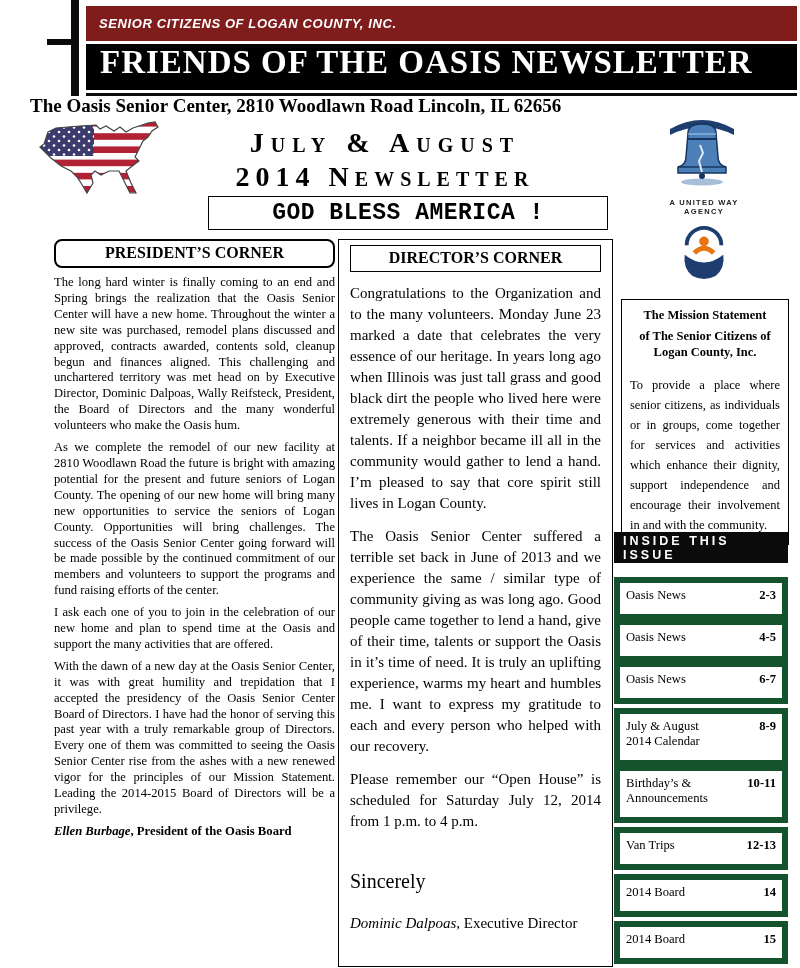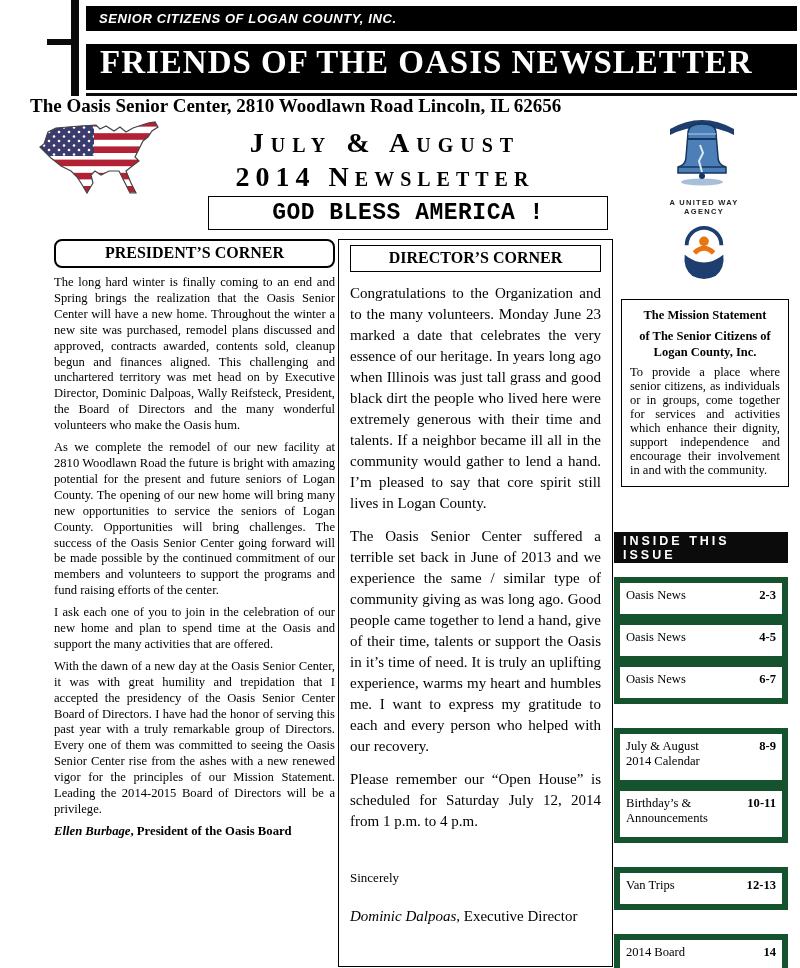--- a/index.html
+++ b/index.html
@@ -5,21 +5,21 @@
   html,body { margin:0; padding:0; background:#ffffff; }
   .page {
     position:relative; width:800px; height:968px; background:#fff;
     font-family:"Liberation Serif", serif; color:#000; overflow:hidden;
   }
 
   
   .vbar  { position:absolute; left:71px; top:0; width:8px; height:96px; background:#0b0b0b; }
   .hbar  { position:absolute; left:47px; top:39px; width:26px; height:6px; background:#0b0b0b; }
   .topbar1 {
-    position:absolute; left:86px; right:3px; top:6px; height:25px; background:#000000;
+    position:absolute; left:86px; right:3px; top:6px; height:35px; background:#7f1d1d;
     color:#fff; display:flex; align-items:center; padding-left:13px;
     font-family:"Liberation Sans", sans-serif; font-style:italic; font-weight:bold;
     font-size:13px; letter-spacing:0.6px;
   }
   .topbar2 {
     position:absolute; left:86px; right:3px; top:44px; height:46px; background:#000000;
     color:#fff; display:flex; align-items:flex-start; padding-left:14px;
     font-weight:bold; font-size:33px; letter-spacing:1px;
   }
   .underbar { position:absolute; left:86px; right:3px; top:93px; height:3px; background:#0b0b0b; }
@@ -62,48 +62,48 @@
   .col-left p { margin:0 0 6px; text-align:justify; font-size:12.6px; line-height:15.9px; }
   .pc-sig { font-size:12.7px; font-weight:bold; margin-top:3px; }
   .pc-sig .sig-name { font-style:italic; }
 
   .col-mid {
     position:absolute; left:338px; top:239px; width:275px; height:728px;
     border:1.5px solid #000; box-sizing:border-box; padding:5px 11px; overflow:hidden;
   }
   .col-mid .corner-head { border-width:1.5px; margin-bottom:11px; }
   .col-mid p { margin:0 0 12px; text-align:justify; font-size:15px; line-height:21px; }
-  .sincerely { margin-top:38px; font-size:13px; }
+  .sincerely { margin-top:38px; font-size:20px; }
   .dc-sig { margin-top:22px; font-size:15px; }
   .dc-sig .sig-name { font-style:italic; }
 
   
   .mission-box {
     position:absolute; left:621px; top:299px; width:168px; box-sizing:border-box;
     border:1.5px solid #000; padding:7px 8px 9px; font-size:12.5px;
   }
   .mission-head { text-align:center; font-weight:bold; line-height:16.5px; }
   .mission-head .mh2 { display:block; margin-top:4px; }
-  .mission-body { text-align:justify; line-height:14px; margin-top:4px; }
+  .mission-body { text-align:justify; line-height:20px; margin-top:14px; }
 
   .inside-bar {
     position:absolute; left:614px; top:532px; width:174px; height:31px; box-sizing:border-box;
     background:#0b0b0b; color:#fff; display:flex; align-items:center; padding-left:9px;
     font-family:"Liberation Sans", sans-serif; font-weight:bold; font-size:12.5px;
     letter-spacing:3px;
   }
 
   .toc { position:absolute; left:614px; top:577px; width:174px; font-size:12.6px; }
   .toc-row {
     box-sizing:border-box; border:6px solid #14532d; display:flex;
     justify-content:space-between; align-items:flex-start;
     padding:5px 6px 11px 6px; background:#fff;
   }
   .toc-row.tight { margin-top:-1px; }
-  .toc-row.gap   { margin-top:24px;gap:47px; }
+  .toc-row.gap   { margin-top:4px;gap:47px; }
   .toc-label { width:112px; line-height:15px; }
   .toc-pages { font-weight:bold; white-space:nowrap; line-height:15px; }
 </style>
 </head>
 <body>
 
 <div class="page">
 
   <div class="vbar"></div>
   <div class="hbar"></div>

